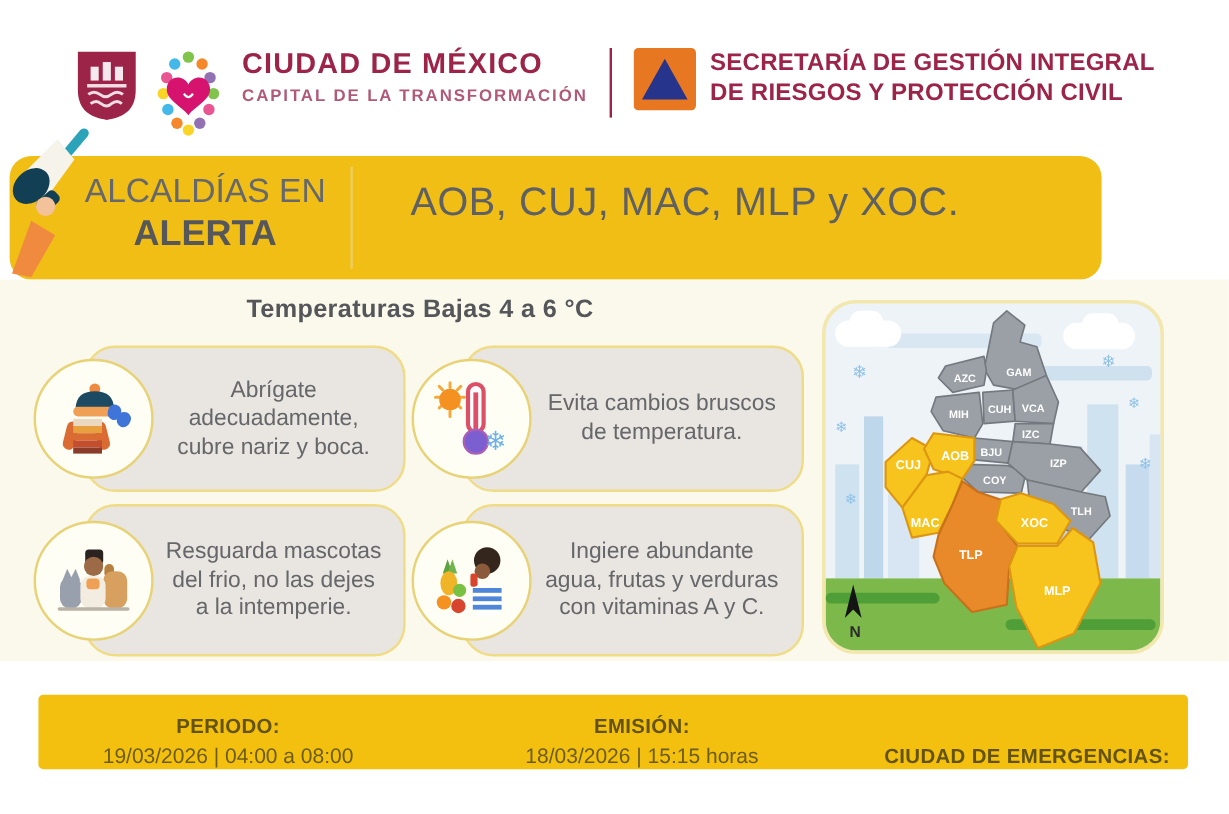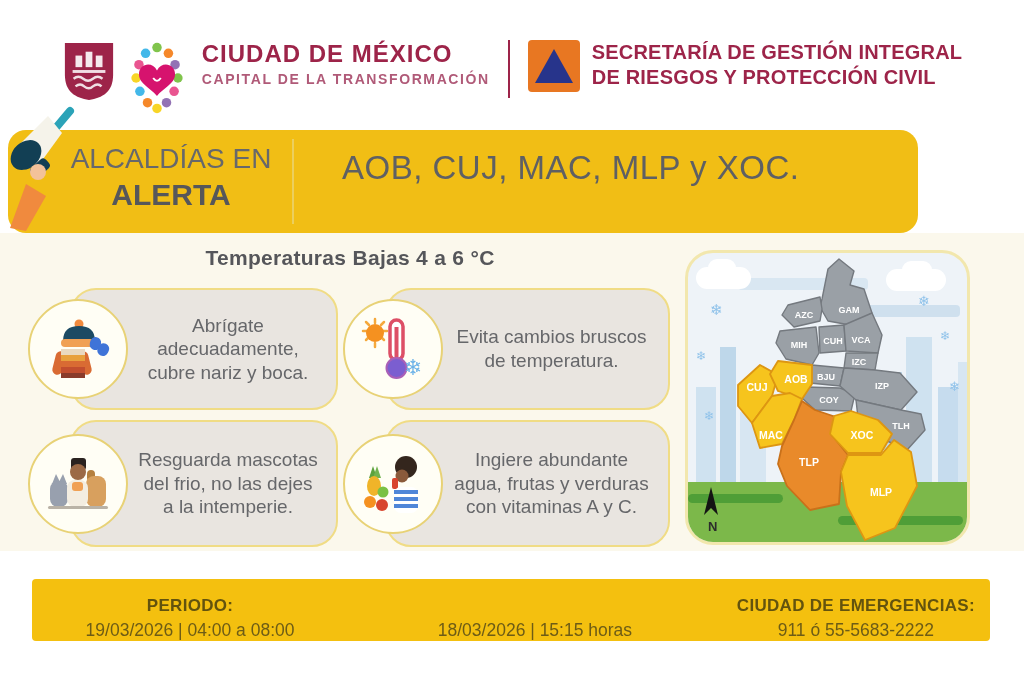--- a/index.html
+++ b/index.html
@@ -292,19 +292,19 @@
     </svg>
   </div>
 </div>
 
 <div class="footer">
   <div class="fcol fcol-1">
     <div class="flabel">PERIODO:</div>
     <div class="fvalue">19/03/2026 | 04:00 a 08:00</div>
   </div>
   <div class="fcol fcol-2">
+    <div class="flabel">EMISIÓN:</div>
     <div class="fvalue">18/03/2026 | 15:15 horas</div>
   </div>
   <div class="fcol fcol-3">
     <div class="flabel">CIUDAD DE EMERGENCIAS:</div>
-    <div class="fvalue">911 ó 55-5683-2222</div>
   </div>
 </div>
 
 </body></html>

